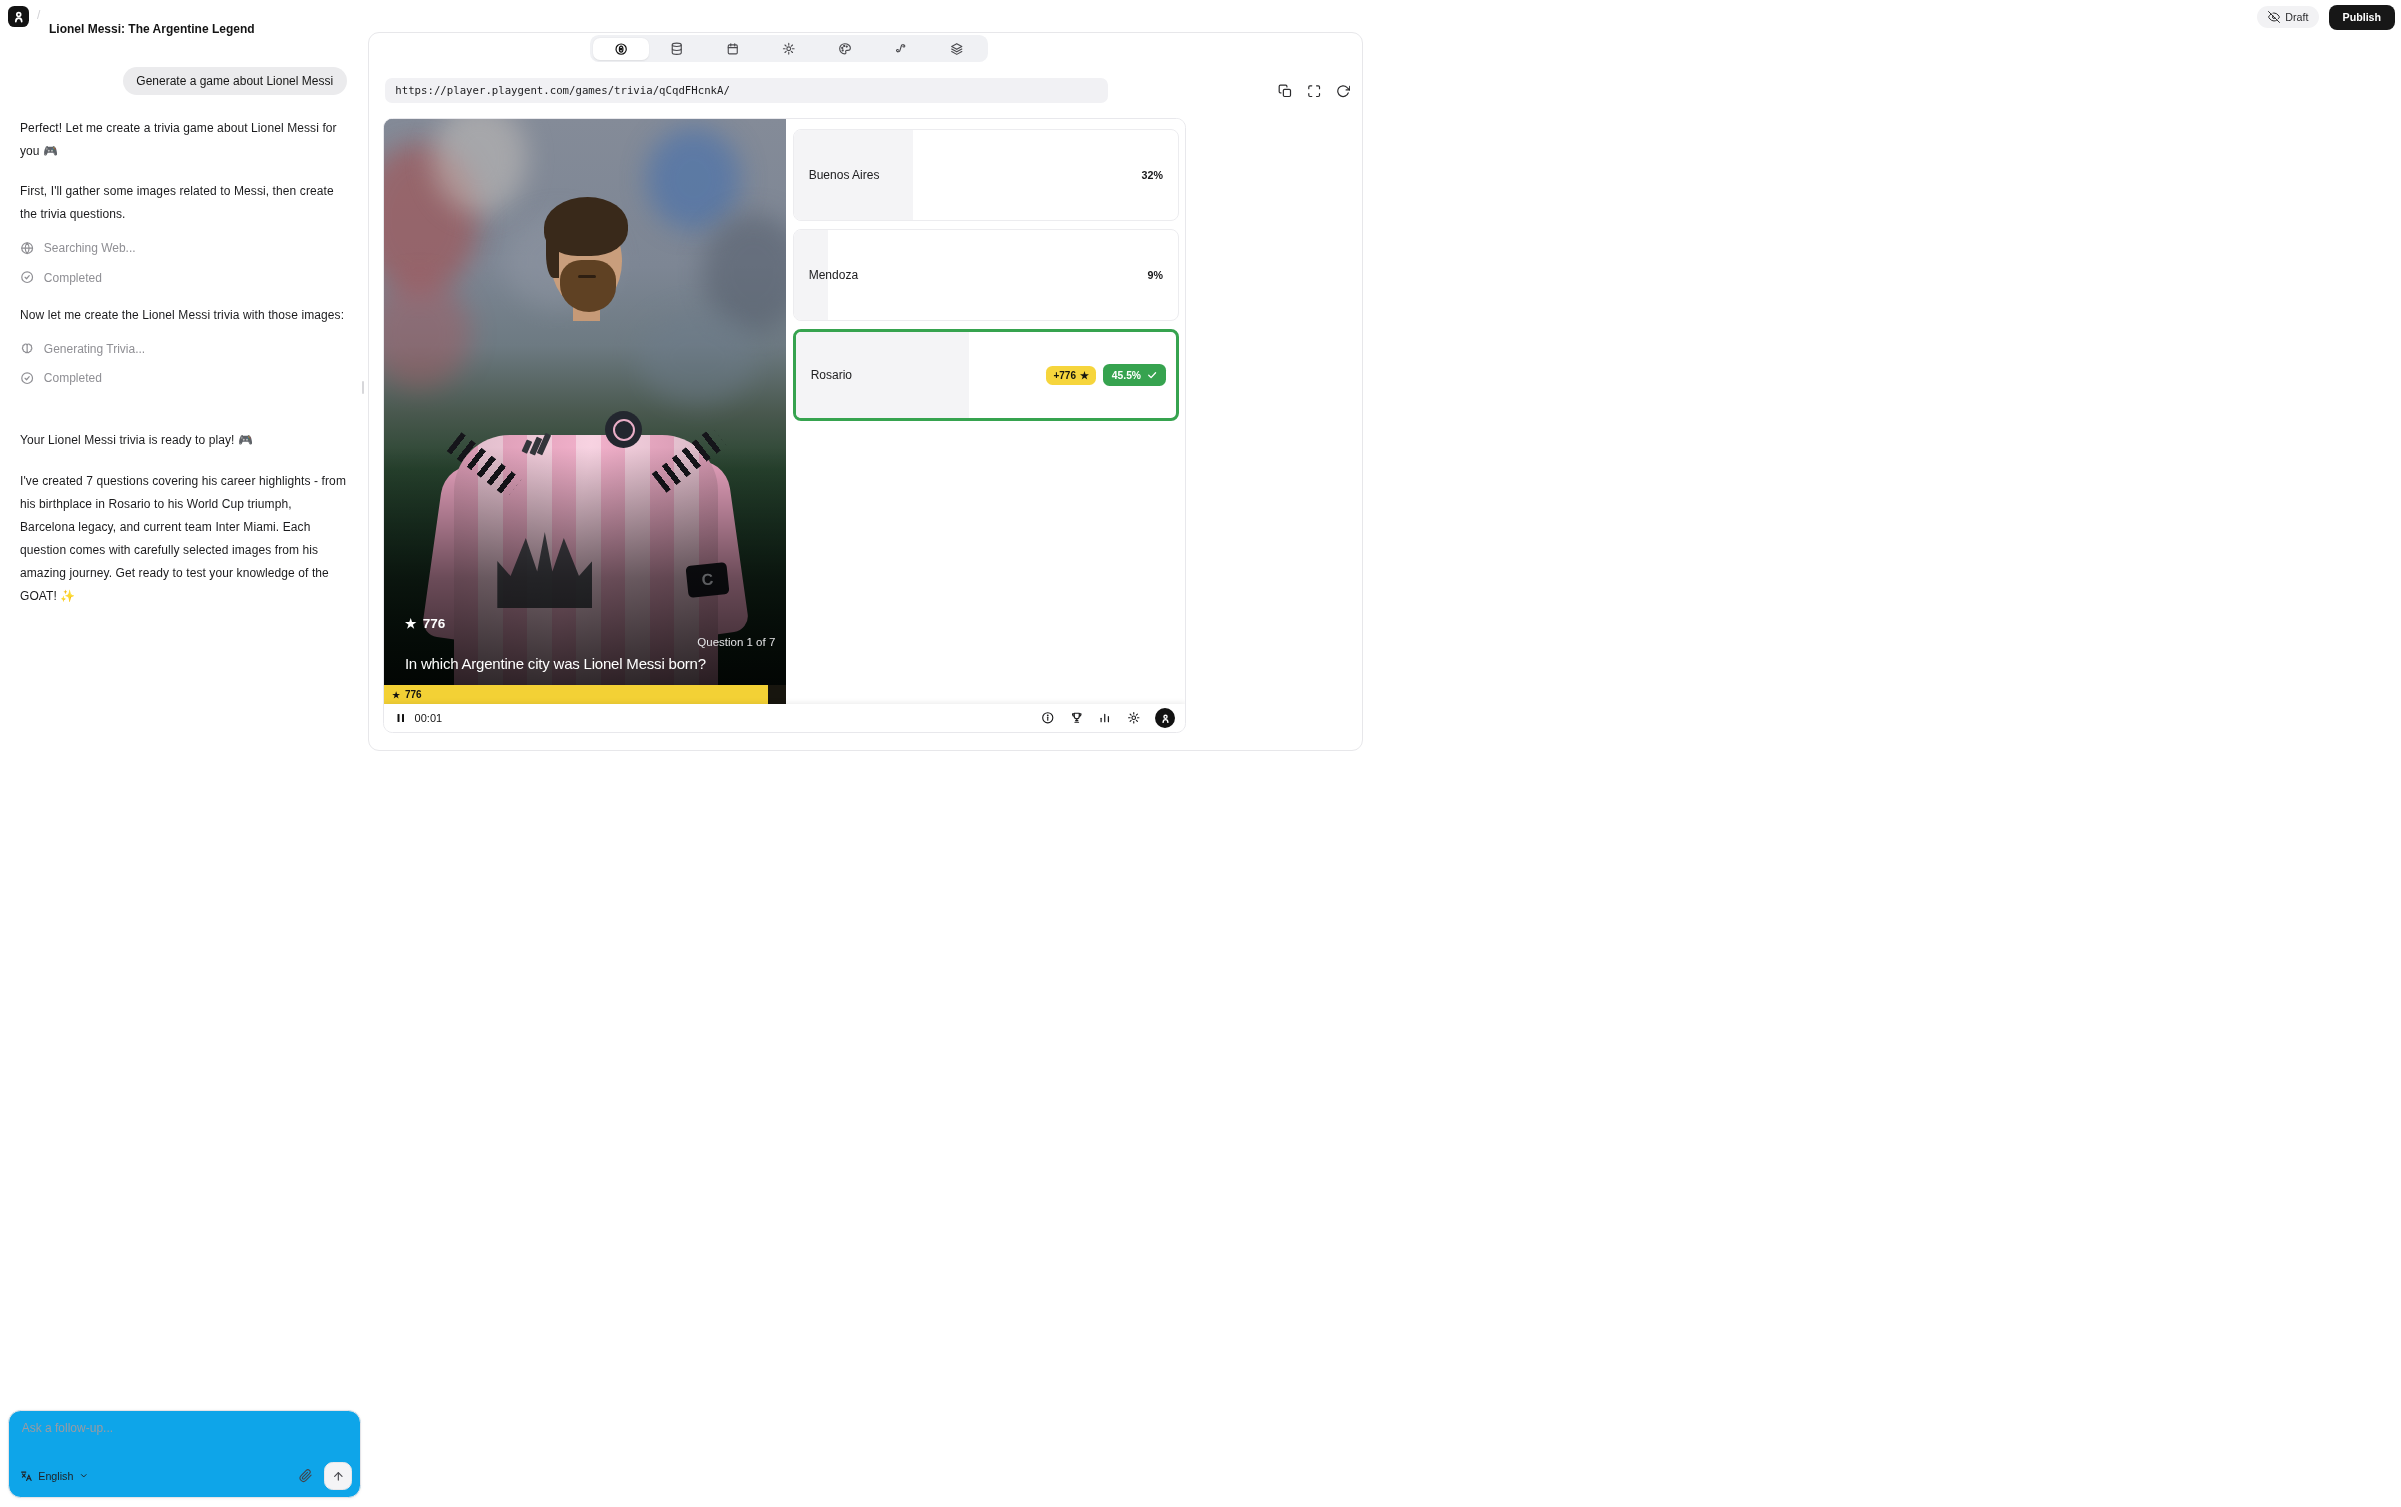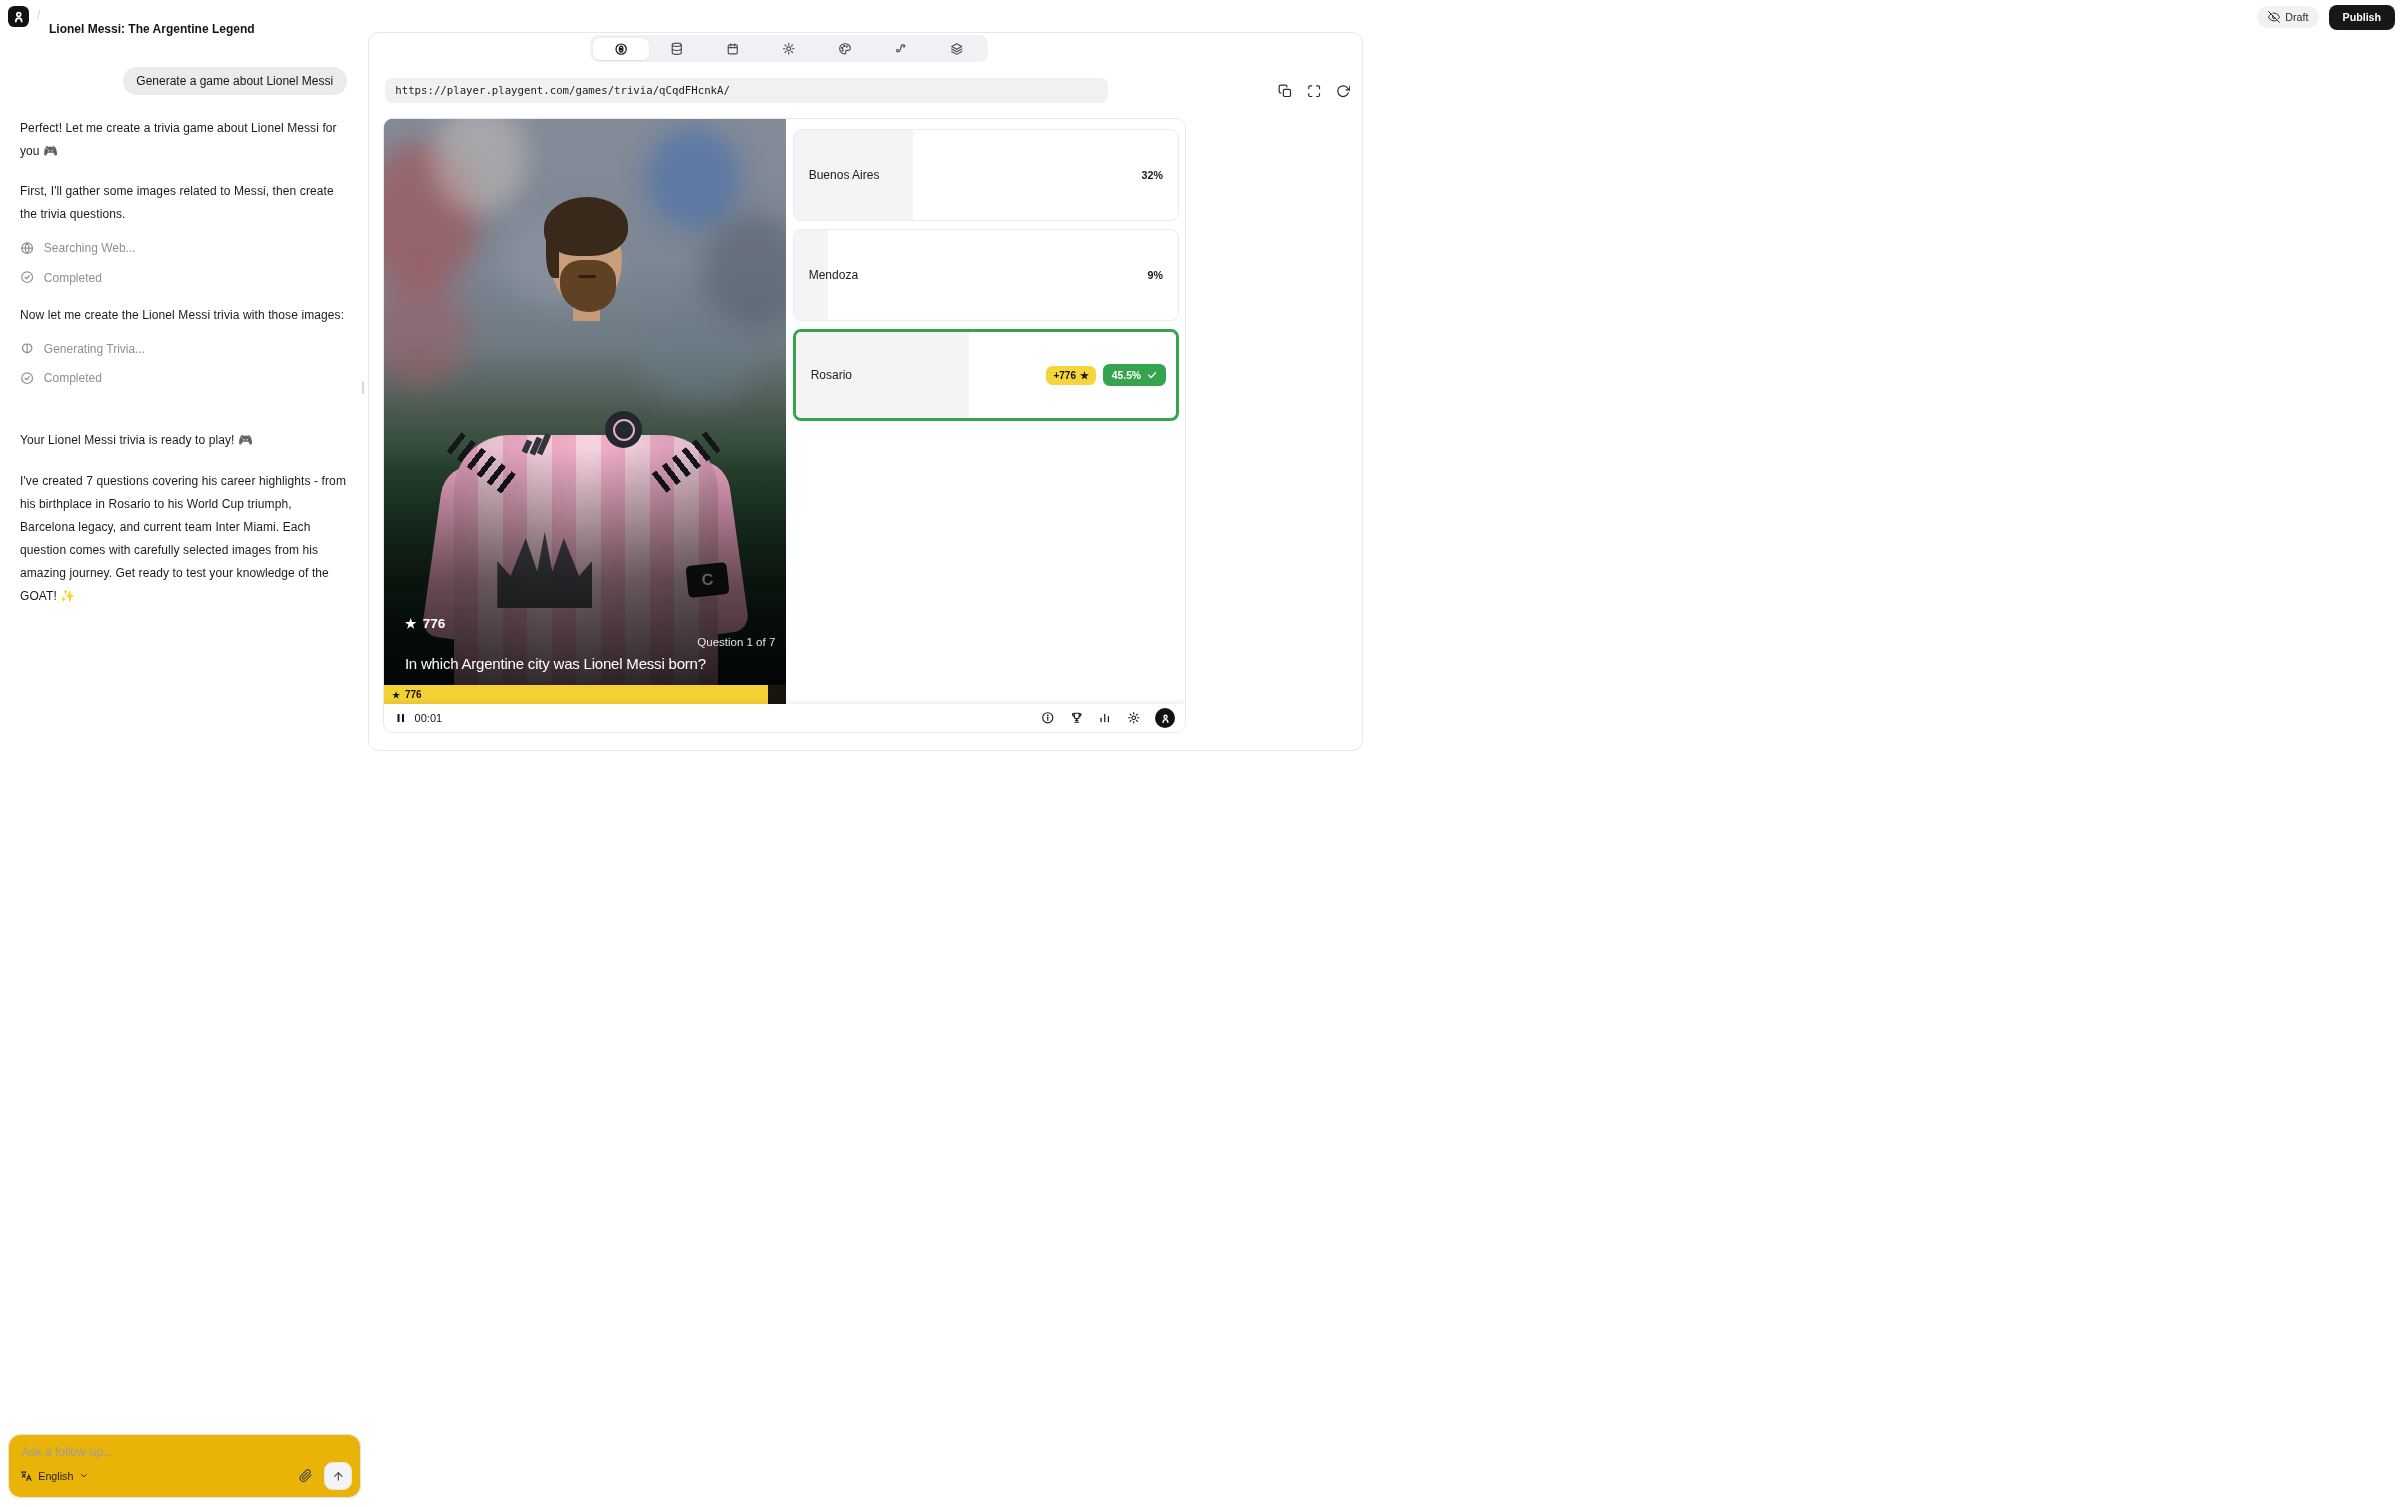--- a/index.html
+++ b/index.html
@@ -23,21 +23,21 @@
   .bubble-row { display:flex; justify-content:flex-end; margin-top:35px; }
   #user-bubble { background:#ebebed; border-radius:14.3px; padding:7.1px 13.5px; font-size:12px; color:#161616; }
   .para { font-size:12px; line-height:23px; color:#1b1b1d; margin-top:17.5px; letter-spacing:0.1px; }
   .para.first { margin-top:21.4px; }
   .para.gap { margin-top:44px; }
   .status { display:flex; align-items:center; gap:9.5px; margin-top:15px; color:#8f8f94; font-size:12px; }
   .status .ic { color:#8f8f94; }
   #chat-scrollbar { position:absolute; left:362px; top:349px; width:2.4px; height:12.7px; background:#d7d7da; border-radius:2.4px; }
 
   
-  #input-card { position:absolute; left:8px; right:7.1px; bottom:8.7px; height:64px; background:#eab308; border:0.8px solid #e4e4e8; border-radius:12.7px; box-shadow:0 0.8px 2.4px rgba(0,0,0,.05); }
+  #input-card { position:absolute; left:8px; right:7.1px; bottom:8.7px; height:88px; background:#0ea5e9; border:0.8px solid #e4e4e8; border-radius:12.7px; box-shadow:0 0.8px 2.4px rgba(0,0,0,.05); }
   #followup-input { position:absolute; left:12.7px; top:9.5px; right:12.7px; border:none; outline:none; font-size:12px; font-family:inherit; color:#1c1c1e; background:transparent; }
   #followup-input::placeholder { color:#9b9ba1; }
   #input-bottom { position:absolute; left:11px; right:8px; bottom:7.1px; display:flex; align-items:center; }
   #lang-select { display:flex; align-items:center; gap:5.6px; font-size:10.7px; color:#1f1f21; cursor:pointer; }
   #input-actions { margin-left:auto; display:flex; align-items:center; gap:11px; }
   #send-btn { width:28px; height:28px; border-radius:8.7px; background:#f4f4f6; border:0.8px solid #e7e7ea; display:flex; align-items:center; justify-content:center; cursor:pointer; }
 
   
   #panel { position:absolute; left:368px; top:32px; width:995px; height:719px; background:#fff; border:0.8px solid #e7e7ea; border-radius:11px; }
   #toolbar { position:absolute; left:221px; top:2.4px; width:398px; height:27px; background:#f0f1f4; border-radius:8.7px; display:flex; align-items:center; padding:0 3.2px; }

